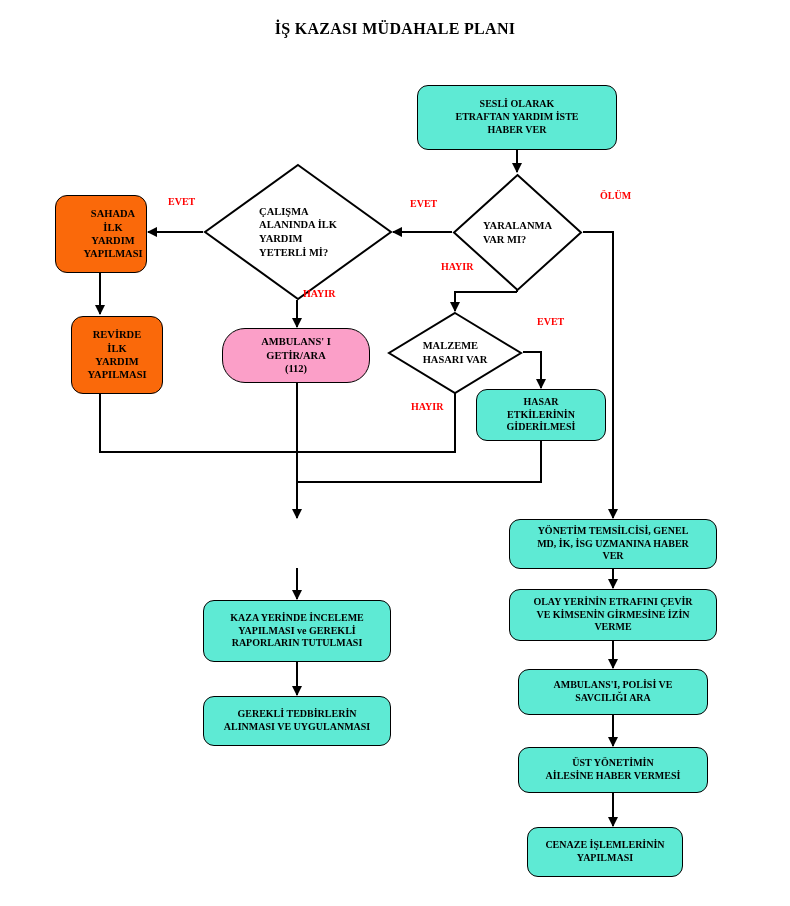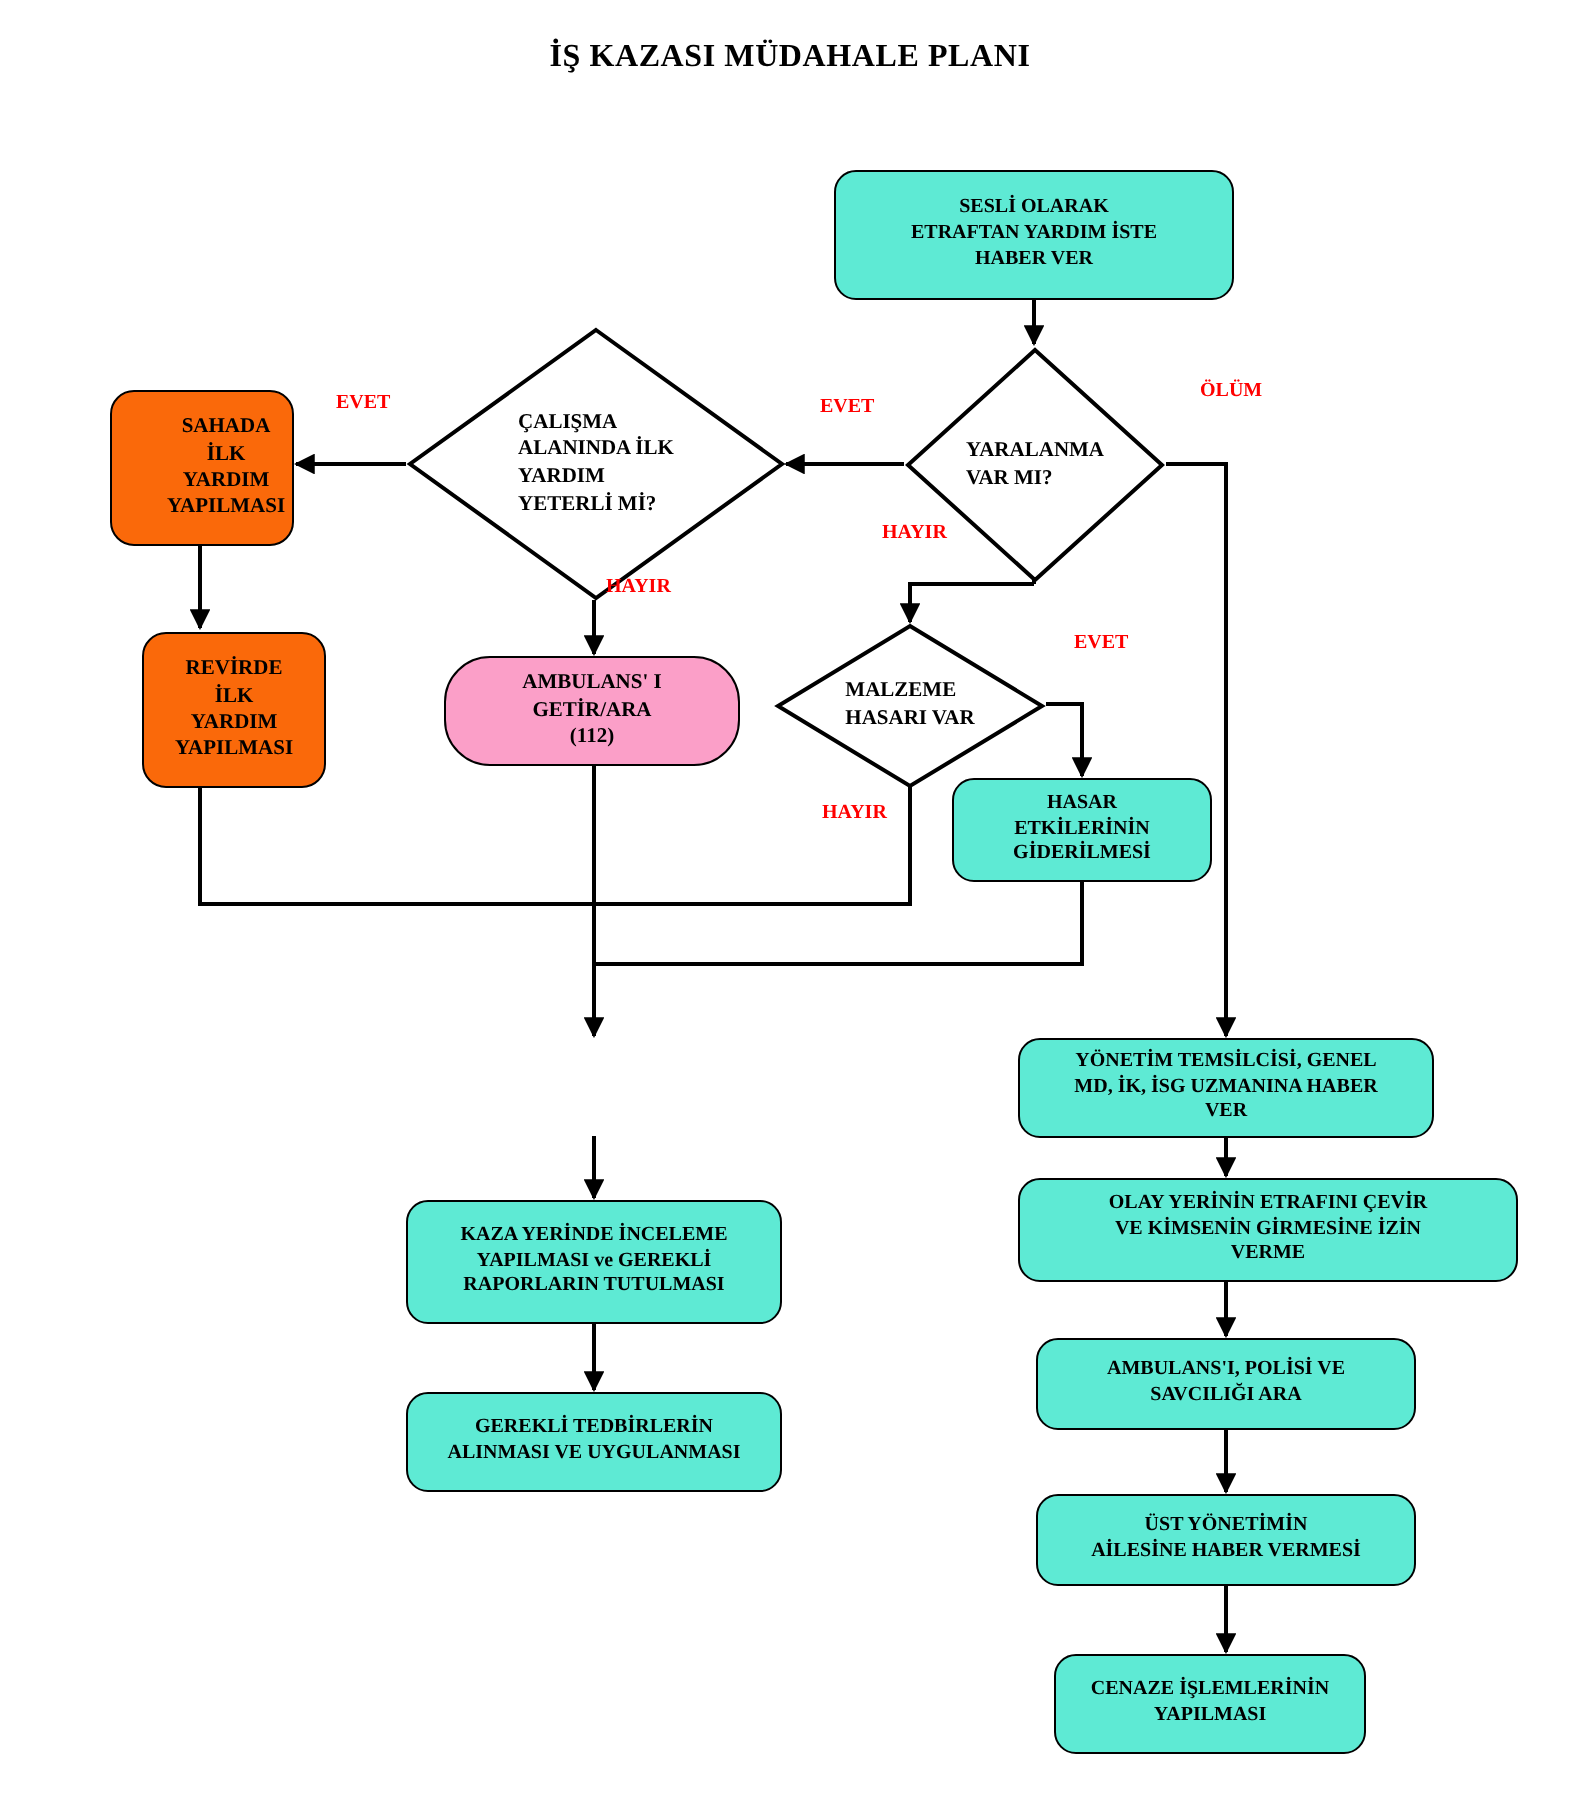--- a/index.html
+++ b/index.html
@@ -207,21 +207,21 @@
 YAPILMASI  ve GEREKLİ
 RAPORLARIN TUTULMASI</div>
 
   <div class="node rect" style="left:203px; top:696px; width:188px; height:50px;">GEREKLİ TEDBİRLERİN
 ALINMASI VE UYGULANMASI</div>
 
   <div class="node rect" style="left:509px; top:519px; width:208px; height:50px;">YÖNETİM  TEMSİLCİSİ, GENEL
 MD, İK, İSG UZMANINA  HABER
 VER</div>
 
-  <div class="node rect" style="left:509px; top:589px; width:250px; height:52px;">OLAY YERİNİN  ETRAFINI ÇEVİR
+  <div class="node rect" style="left:509px; top:589px; width:208px; height:52px;">OLAY YERİNİN  ETRAFINI ÇEVİR
 VE  KİMSENİN  GİRMESİNE İZİN
 VERME</div>
 
   <div class="node rect" style="left:518px; top:669px; width:190px; height:46px;">AMBULANS'I, POLİSİ VE
 SAVCILIĞI  ARA</div>
 
   <div class="node rect" style="left:518px; top:747px; width:190px; height:46px;">ÜST  YÖNETİMİN
 AİLESİNE  HABER VERMESİ</div>
 
   <div class="node rect" style="left:527px; top:827px; width:156px; height:50px;">CENAZE  İŞLEMLERİNİN

